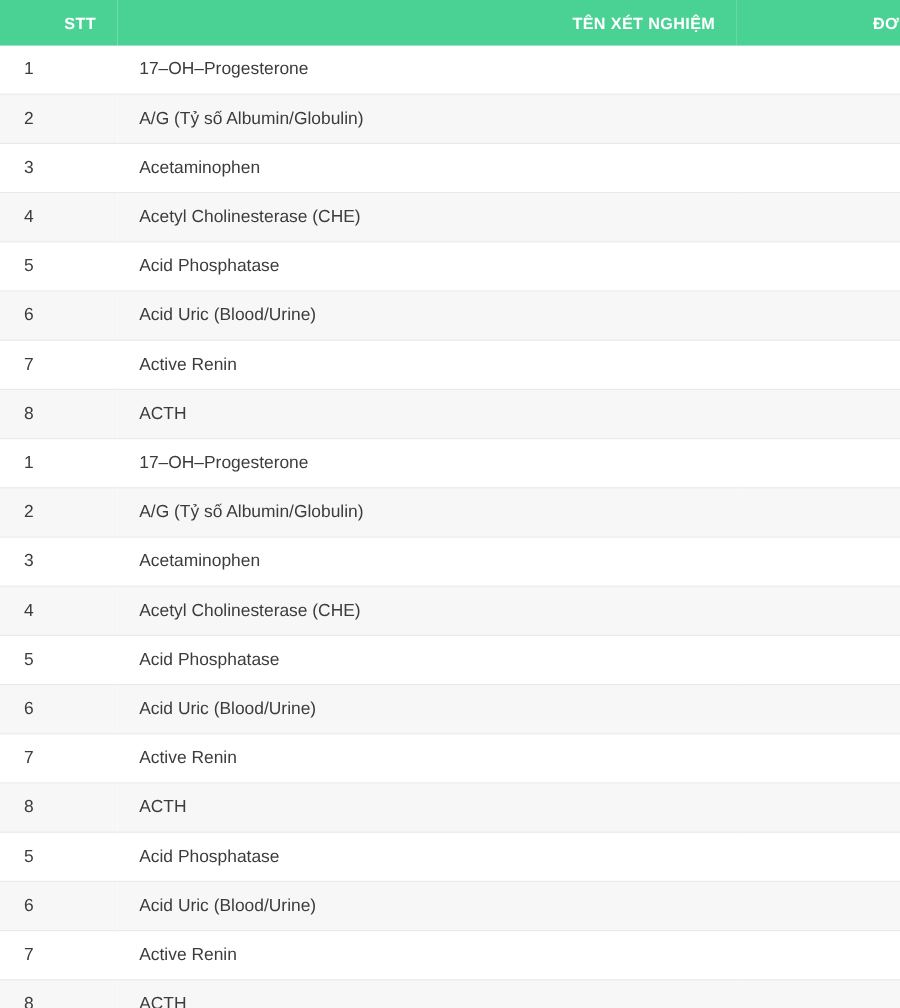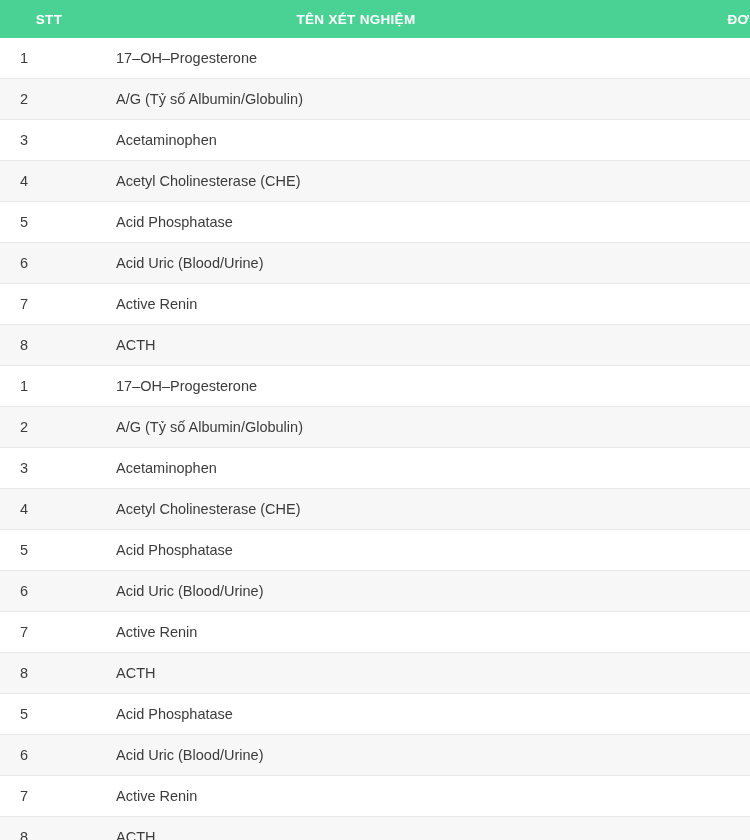--- a/index.html
+++ b/index.html
@@ -19,21 +19,21 @@
     table-layout: fixed;
   }
   .price-table thead th {
     background: #4ad295;
     color: #ffffff;
     font-size: 13.5px;
     font-weight: 700;
     letter-spacing: 0.3px;
     height: 38px;
     padding: 0 18px;
-    text-align: center;
+    text-align: right;
     vertical-align: middle;
     white-space: nowrap;
   }
   .col-stt   { width: 62px; }
   .col-name  { width: 480px; }
   .col-price { width: 208px; }
   .price-table thead th.align-right { text-align: right; }
 
   .price-table tbody td {
     height: 40px;

